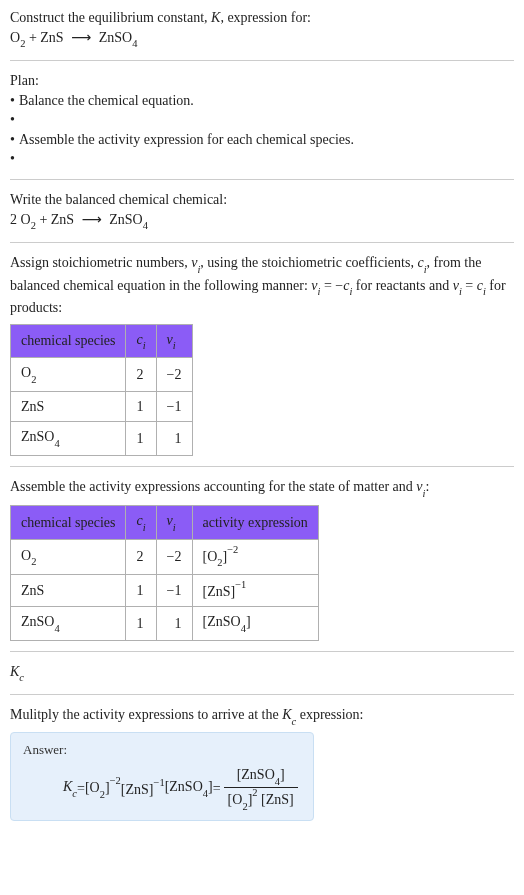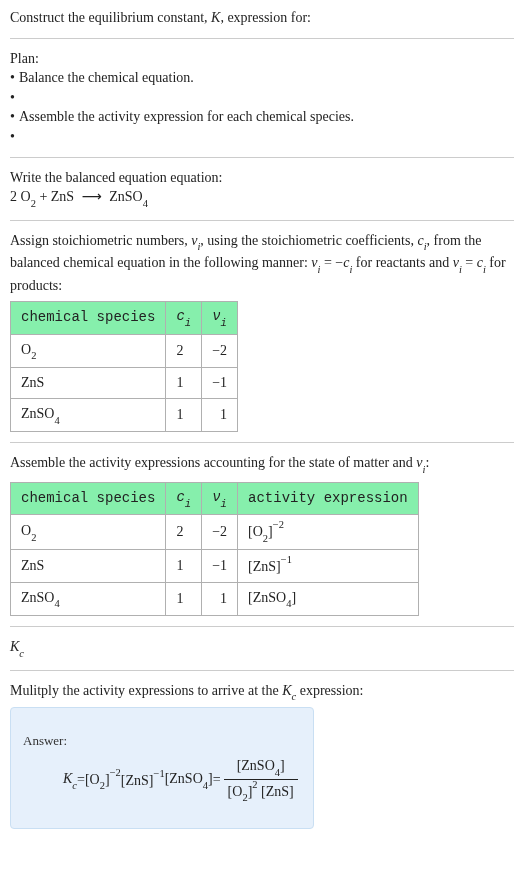--- a/index.html
+++ b/index.html
@@ -47,40 +47,39 @@
       border-collapse: collapse;
       margin: 6px 0;
     }
     td, th {
       border: 1px solid #b0b0b0;
       padding: 5px 10px;
       text-align: left;
       font-weight: normal;
     }
     th {
-      background: #86efac;
-      font-family: Liberation Mono, monospace;
+      background: #8b5cf6;
     }
     td.center, th.center {
       text-align: left;
     }
     td.right, th.right {
       text-align: right;
     }
     .bullet-line {
       display: flex;
     }
     .bullet-line .bullet {
       margin-right: 4px;
     }
     .answer-box {
       background: #e6f0fb;
       border: 1px solid #c9dff3;
       border-radius: 4px;
-      padding: 24px 12px;
+      padding: 8px 12px;
       display: inline-block;
       margin-top: 4px;
     }
     .answer-label {
       color: #333;
       font-size: 13px;
       margin-bottom: 6px;
     }
     .frac {
       display: inline-block;
@@ -107,20 +106,25 @@
       padding-left: 40px;
     }
   </style>
 </head>
 <body>
 
 <div class="section">
   <div>
     <span>Construct the equilibrium constant, </span><span class="italic">K</span><span>, expression for:</span>
   </div>
+  <div>
+    <span><span>O</span><span class="sub">2</span></span><span> + </span><span>ZnS</span>
+    <span class="arrow">⟶</span>
+    <span><span>ZnSO</span><span class="sub">4</span></span>
+  </div>
 </div>
 
 <hr>
 
 <div class="section">
   <div>Plan:</div>
   <div class="bullet-line">
       <span class="bullet">•</span>
       <span>Balance the chemical equation.</span>
     </div>
@@ -132,21 +136,21 @@
       <span>Assemble the activity expression for each chemical species.</span>
     </div>
   <div class="bullet-line">
       <span class="bullet">•</span>
     </div>
 </div>
 
 <hr>
 
 <div class="section">
-  <div>Write the balanced equation equation:</div>
+  <div>Write the balanced chemical chemical:</div>
   <div>
     <span>2 </span><span><span>O</span><span class="sub">2</span></span><span> + </span><span>ZnS</span>
     <span class="arrow">⟶</span>
     <span><span>ZnSO</span><span class="sub">4</span></span>
   </div>
 </div>
 
 <hr>
 
 <div class="section">

